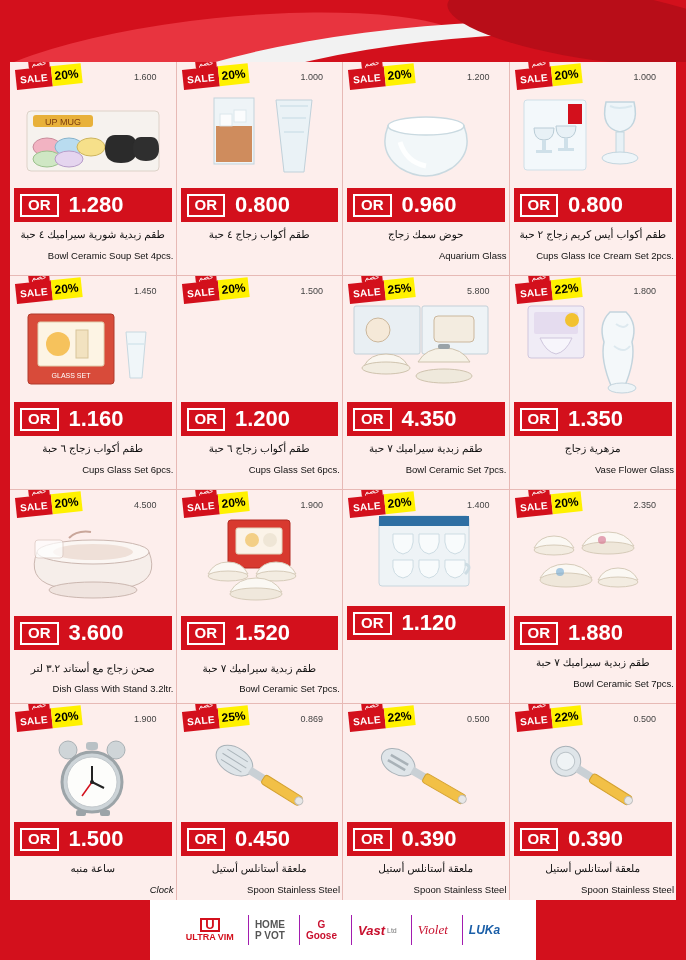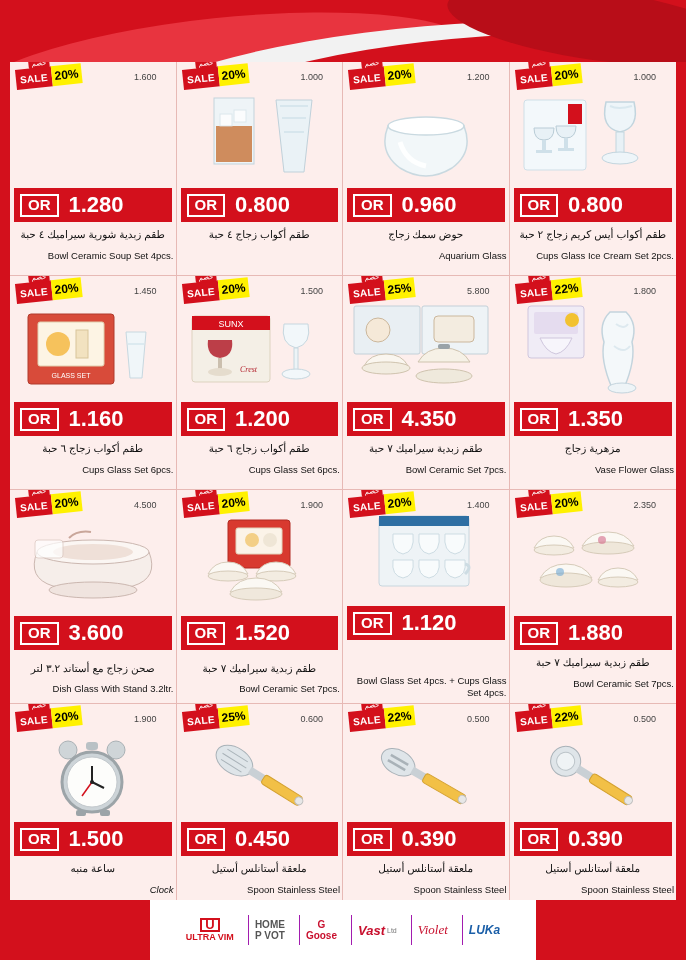--- a/index.html
+++ b/index.html
@@ -190,20 +190,35 @@
 
   <div class="grid">
 
     <div class="cell">
       <div class="sale-flag">
         <span class="ar-tag">خصم</span>
         <span class="sale-word">SALE</span>
         <span class="pct">20%</span>
       </div>
       <div class="old-price" style="left:124px;">1.600</div>
+      <div class="prod" style="top:36px;height:86px;">
+        <svg width="140" height="80" viewBox="0 0 140 80">
+          <rect x="4" y="10" width="132" height="60" rx="4" fill="#f6f2ee" stroke="#ddd2c8"></rect>
+          <rect x="10" y="14" width="60" height="12" rx="3" fill="#e8b13a"></rect>
+          <text x="40" y="24" font-size="9" fill="#7a3b10" text-anchor="middle" font-family="Liberation Sans">UP MUG</text>
+          <ellipse cx="24" cy="46" rx="14" ry="9" fill="#f2b3c2" stroke="#c98a9a"></ellipse>
+          <ellipse cx="46" cy="46" rx="14" ry="9" fill="#b9dcf0" stroke="#86b3cc"></ellipse>
+          <ellipse cx="68" cy="46" rx="14" ry="9" fill="#f6e08a" stroke="#cdb45c"></ellipse>
+          <ellipse cx="24" cy="58" rx="14" ry="8" fill="#cfe7c4" stroke="#9cc18d"></ellipse>
+          <ellipse cx="46" cy="58" rx="14" ry="8" fill="#e5d5ef" stroke="#b79dc9"></ellipse>
+          <path d="M92 34 q-10 0 -10 14 q0 14 16 14 q16 0 16 -14 q0 -14 -10 -14 z" fill="#2b2b2b"></path>
+          <path d="M110 42 q10 2 0 12" stroke="#2b2b2b" stroke-width="4" fill="none"></path>
+          <path d="M118 36 q-8 0 -8 12 q0 12 13 12 q13 0 13 -12 q0 -12 -8 -12 z" fill="#2f2f2f"></path>
+        </svg>
+      </div>
       <div class="price-ribbon" style="top:126px;">
         <span class="or">OR</span>
         <span class="val">1.280</span>
       </div>
       <div class="cap-ar" style="top:166px;">طقم زبدية شورية سيراميك ٤ حبة</div>
       <div class="cap-en" style="top:188px;">Bowl Ceramic Soup Set 4pcs.</div>
     </div>
 
     <div class="cell">
       <div class="sale-flag">
@@ -243,21 +258,21 @@
         <svg width="120" height="86" viewBox="0 0 120 86">
           <path d="M22 28 q-10 26 12 42 q26 16 52 0 q22 -16 12 -42 q-12 8 -38 8 q-26 0 -38 -8 z" fill="#f2f7f9" stroke="#c9d9e0" stroke-width="1.5"></path>
           <ellipse cx="60" cy="28" rx="38" ry="9" fill="#ffffff" stroke="#c9d9e0" stroke-width="1.5"></ellipse>
           <path d="M34 44 q6 20 26 24" stroke="#ffffff" stroke-width="5" fill="none" opacity="0.9"></path>
         </svg>
       </div>
       <div class="price-ribbon" style="top:126px;">
         <span class="or">OR</span>
         <span class="val">0.960</span>
       </div>
-      <div class="cap-ar" style="top:166px;font-family:Liberation Serif, serif;">حوض سمك زجاج</div>
+      <div class="cap-ar" style="top:166px;">حوض سمك زجاج</div>
       <div class="cap-en" style="top:188px;">Aquarium Glass</div>
     </div>
 
     <div class="cell">
       <div class="sale-flag">
         <span class="ar-tag">خصم</span>
         <span class="sale-word">SALE</span>
         <span class="pct">20%</span>
       </div>
       <div class="old-price" style="left:124px;">1.000</div>
@@ -311,34 +326,20 @@
       <div class="cap-en" style="top:188px;">Cups Glass Set 6pcs.</div>
     </div>
 
     <div class="cell">
       <div class="sale-flag">
         <span class="ar-tag">خصم</span>
         <span class="sale-word">SALE</span>
         <span class="pct">20%</span>
       </div>
       <div class="old-price" style="left:124px;">1.500</div>
-      <div class="prod" style="top:30px;height:94px;">
-        <svg width="150" height="94" viewBox="0 0 150 94">
-          <rect x="8" y="10" width="78" height="66" rx="3" fill="#f4efe6" stroke="#ddd2bf"></rect>
-          <rect x="8" y="10" width="78" height="14" fill="#d3101c"></rect>
-          <text x="47" y="21" font-size="9" fill="#fff" text-anchor="middle" font-family="Liberation Sans">SUNX</text>
-          <path d="M24 34 q-2 16 12 18 q14 -2 12 -18 z" fill="#b21f2b" opacity="0.85"></path>
-          <rect x="34" y="52" width="4" height="12" fill="#cbbfae"></rect>
-          <ellipse cx="36" cy="66" rx="12" ry="4" fill="#e5dccd"></ellipse>
-          <text x="56" y="66" font-size="8" fill="#b21f2b" font-family="Liberation Serif" font-style="italic">Crest</text>
-          <path d="M100 18 q-4 20 12 24 q16 -4 12 -24 z" fill="#f2f7fa" stroke="#c6d7df"></path>
-          <rect x="110" y="42" width="4" height="22" fill="#edf4f7" stroke="#c6d7df"></rect>
-          <ellipse cx="112" cy="68" rx="14" ry="5" fill="#f2f7fa" stroke="#c6d7df"></ellipse>
-        </svg>
-      </div>
       <div class="price-ribbon" style="top:126px;">
         <span class="or">OR</span>
         <span class="val">1.200</span>
       </div>
       <div class="cap-ar" style="top:166px;">طقم أكواب زجاج ٦ حبة</div>
       <div class="cap-en" style="top:188px;">Cups Glass Set 6pcs.</div>
     </div>
 
     <div class="cell">
       <div class="sale-flag">
@@ -466,21 +467,20 @@
           <path d="M42 48 q-2 16 10 18 q12 -2 10 -18 z" fill="#f8fbfc" stroke="#cddce3"></path>
           <path d="M68 48 q-2 16 10 18 q12 -2 10 -18 z" fill="#f8fbfc" stroke="#cddce3"></path>
           <path d="M94 48 q-2 16 10 18 q12 -2 10 -18 z" fill="#f8fbfc" stroke="#cddce3"></path>
           <path d="M114 52 q8 2 0 10" stroke="#cddce3" stroke-width="3" fill="none"></path>
         </svg>
       </div>
       <div class="price-ribbon" style="top:116px;">
         <span class="or">OR</span>
         <span class="val">1.120</span>
       </div>
-      <div class="cap-en" style="top:185px;">Bowl Glass Set 4pcs. + Cups Glass Set 4pcs.</div>
     </div>
 
     <div class="cell">
       <div class="sale-flag">
         <span class="ar-tag">خصم</span>
         <span class="sale-word">SALE</span>
         <span class="pct">20%</span>
       </div>
       <div class="old-price" style="left:124px;">2.350</div>
       <div class="prod" style="top:26px;height:96px;">
@@ -534,21 +534,21 @@
       <div class="cap-ar" style="top:158px;">ساعة منبه</div>
       <div class="cap-en" style="top:180px;font-style:italic;">Clock</div>
     </div>
 
     <div class="cell row4">
       <div class="sale-flag">
         <span class="ar-tag">خصم</span>
         <span class="sale-word">SALE</span>
         <span class="pct">25%</span>
       </div>
-      <div class="old-price" style="left:124px;">0.600</div>
+      <div class="old-price" style="left:124px;">0.869</div>
       <div class="prod" style="top:30px;height:84px;">
         <svg width="150" height="84" viewBox="0 0 150 84">
           <g transform="rotate(32 75 42)">
             <ellipse cx="46" cy="42" rx="20" ry="13" fill="#dfe5e9" stroke="#a9b2b8"></ellipse>
             <line x1="34" y1="36" x2="58" y2="36" stroke="#a9b2b8"></line>
             <line x1="32" y1="42" x2="60" y2="42" stroke="#a9b2b8"></line>
             <line x1="34" y1="48" x2="58" y2="48" stroke="#a9b2b8"></line>
             <rect x="64" y="38" width="18" height="8" fill="#c9d0d5"></rect>
             <rect x="80" y="37" width="44" height="10" rx="3" fill="#f2c046" stroke="#d4a12f"></rect>
             <circle cx="122" cy="42" r="4" fill="#e7e7e7" stroke="#bdbdbd"></circle>

